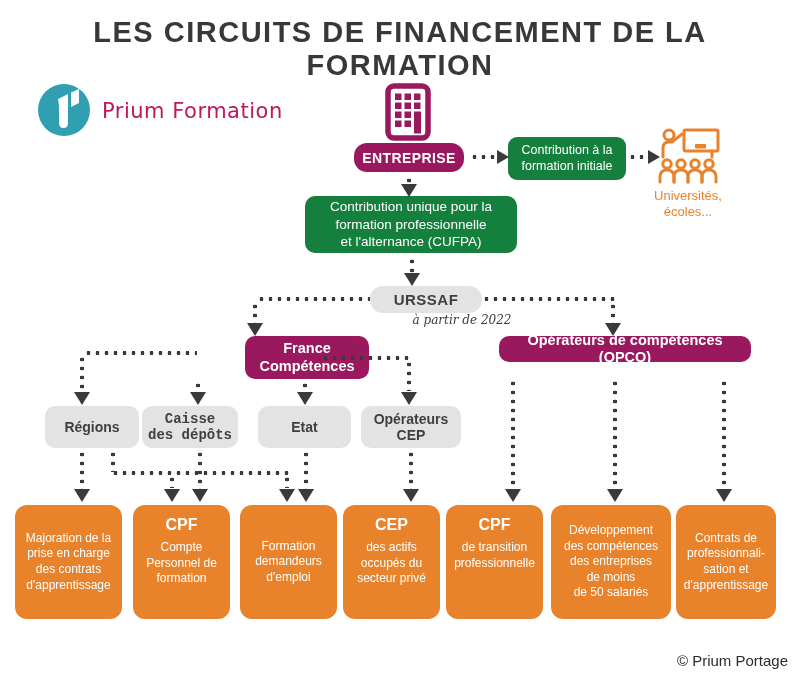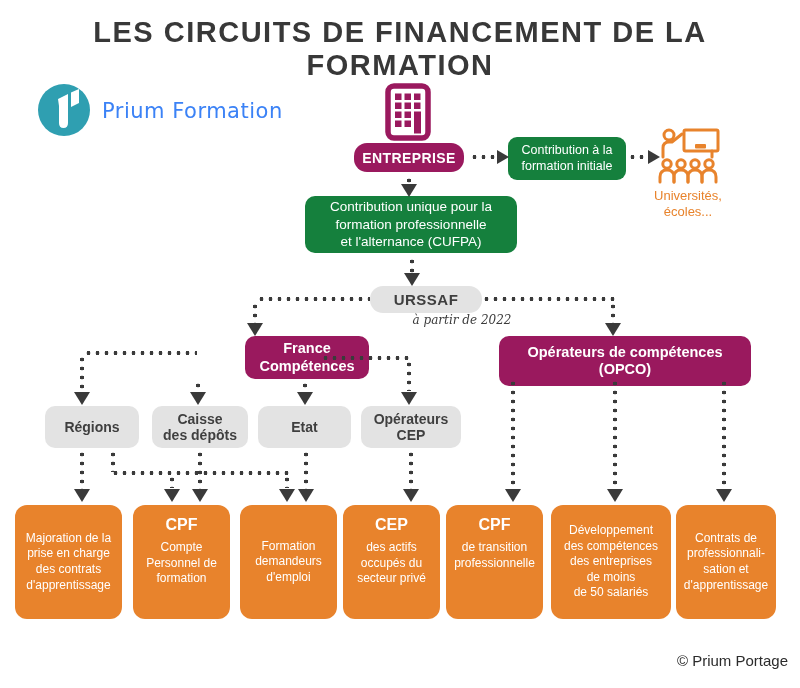--- a/index.html
+++ b/index.html
@@ -7,42 +7,42 @@
          font-family:"Liberation Sans",sans-serif;}
   .pre{white-space:pre-line;}
   .abs{position:absolute;}
 
   
   .main-title{left:0;top:16px;width:800px;text-align:center;font-size:29px;font-weight:700;
               letter-spacing:1.5px;color:#383838;}
 
   
   .logo-circle{left:38px;top:84px;width:52px;height:52px;border-radius:50%;background:#2f9fb1;}
-  .logo-text{left:102px;top:99px;font-size:21px;color:#3b82f6;letter-spacing:.5px;
+  .logo-text{left:102px;top:99px;font-size:21px;color:#be185d;letter-spacing:.5px;
              font-family:"DejaVu Sans",sans-serif;font-weight:400;}
 
   
   .node{display:flex;align-items:center;justify-content:center;text-align:center;box-sizing:border-box;}
   .magenta{background:#9a195e;color:#fff;font-weight:700;}
   .teal{background:#15803d;color:#fff;}
   .grayb{background:#e3e3e3;color:#3f3f3f;font-weight:700;}
 
   .entreprise{left:354px;top:143px;width:110px;height:29px;border-radius:13px;
               font-size:14px;letter-spacing:.4px;}
   .contrib-init{left:508px;top:137px;width:118px;height:43px;border-radius:9px;
                 font-size:12.5px;line-height:1.25;}
   .cufpa{left:305px;top:196px;width:212px;height:57px;border-radius:10px;
          font-size:13.5px;line-height:1.3;}
   .urssaf{left:370px;top:286px;width:112px;height:27px;border-radius:13px;
           font-size:15px;letter-spacing:.5px;}
   .urssaf-note{left:410px;top:313px;width:104px;text-align:center;font-size:12px;
                font-style:italic;color:#3b3b3b;font-family:"DejaVu Serif",serif;}
   .fcomp{left:197px;top:336px;width:124px;height:43px;border-radius:10px;
          font-size:14.5px;line-height:1.2;margin-left:48px;}
-  .opco{left:499px;top:336px;width:252px;height:50px;border-radius:10px;
+  .opco{left:499px;top:336px;width:252px;height:26px;border-radius:10px;
         font-size:14.5px;line-height:1.2;}
   .gray-node{top:406px;height:42px;border-radius:10px;font-size:14px;line-height:1.15;}
 
   .univ-label{left:636px;top:188px;width:104px;text-align:center;color:#e8832c;
               font-size:13px;line-height:1.25;font-weight:400;}
 
   
   .obox{top:505px;height:114px;border-radius:12px;background:#e8832c;color:#fff;
         display:flex;flex-direction:column;align-items:center;text-align:center;
         box-sizing:border-box;padding:0 3px;}
@@ -125,21 +125,21 @@
 formation professionnelle
 et l'alternance (CUFPA)</div>
   <div class="abs node grayb urssaf">URSSAF</div>
   <div class="abs urssaf-note">à partir de 2022</div>
   <div class="abs node magenta fcomp pre">France
 Compétences</div>
   <div class="abs node magenta opco pre">Opérateurs de compétences
 (OPCO)</div>
 
   <div class="abs node grayb gray-node pre" style="left:45px;width:94px;">Régions</div>
-  <div class="abs node grayb gray-node pre" style="left:152px;width:96px;">Caisse
+  <div class="abs node grayb gray-node pre" style="left:142px;width:96px;font-family:Liberation Mono, monospace;">Caisse
 des dépôts</div>
   <div class="abs node grayb gray-node pre" style="left:258px;width:93px;">Etat</div>
   <div class="abs node grayb gray-node pre" style="left:361px;width:100px;">Opérateurs
 CEP</div>
 
   <div class="abs obox center" style="left:15px;width:107px;">
     <div class="obody pre">Majoration de la
 prise en charge
 des contrats
 d'apprentissage</div>

